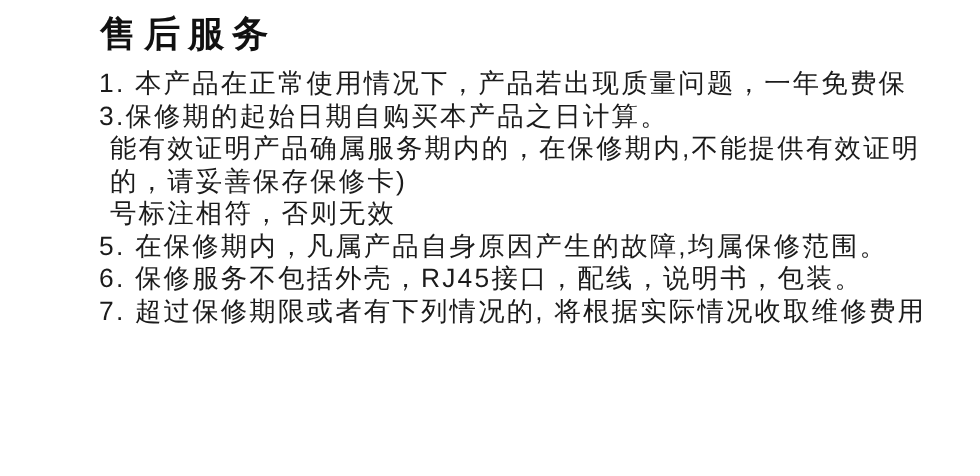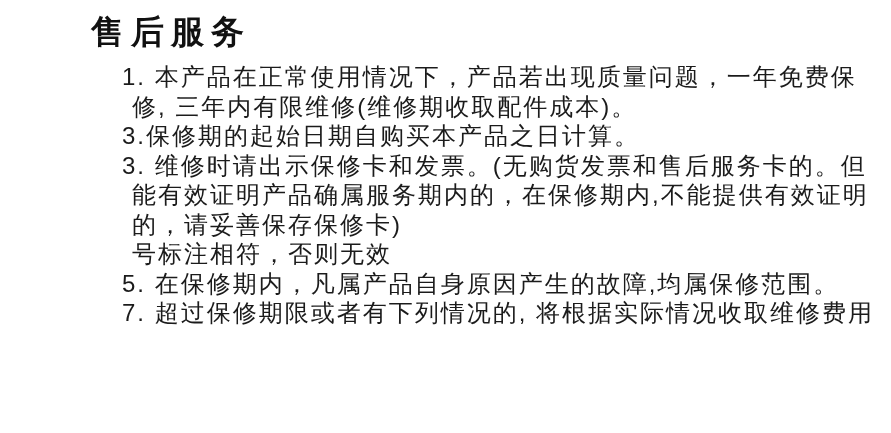--- a/index.html
+++ b/index.html
@@ -26,35 +26,33 @@
     color: #111111;
     margin: 0 0 11px 1px;
   }
   .terms {
     font-size: 24px;
     line-height: 29.5px;
     letter-spacing: 2px;
   }
   .line {
     white-space: nowrap;
-    margin-left: 32px;
   }
   .line.cont {
     padding-left: 10px;
   }
 </style>
 </head>
 <body>
 
 <div class="doc">
   <h1 class="title">售后服务</h1>
   <div class="terms">
     <div class="line">1. 本产品在正常使用情况下，产品若出现质量问题，一年免费保</div>
-    <div class="line cont">修, 三年内有限维修(维修期收取配件成本)。</div>
     <div class="line">3.保修期的起始日期自购买本产品之日计算。</div>
-    <div class="line">3. 维修时请出示保修卡和发票。(无购货发票和售后服务卡的。但</div>
     <div class="line cont">能有效证明产品确属服务期内的，在保修期内,不能提供有效证明</div>
     <div class="line cont">的，请妥善保存保修卡)</div>
     <div class="line cont">号标注相符，否则无效</div>
     <div class="line">5. 在保修期内，凡属产品自身原因产生的故障,均属保修范围。</div>
+    <div class="line">6. 保修服务不包括外壳，RJ45接口，配线，说明书，包装。</div>
     <div class="line">7. 超过保修期限或者有下列情况的, 将根据实际情况收取维修费用</div>
   </div>
 </div>
 
 </body></html>

